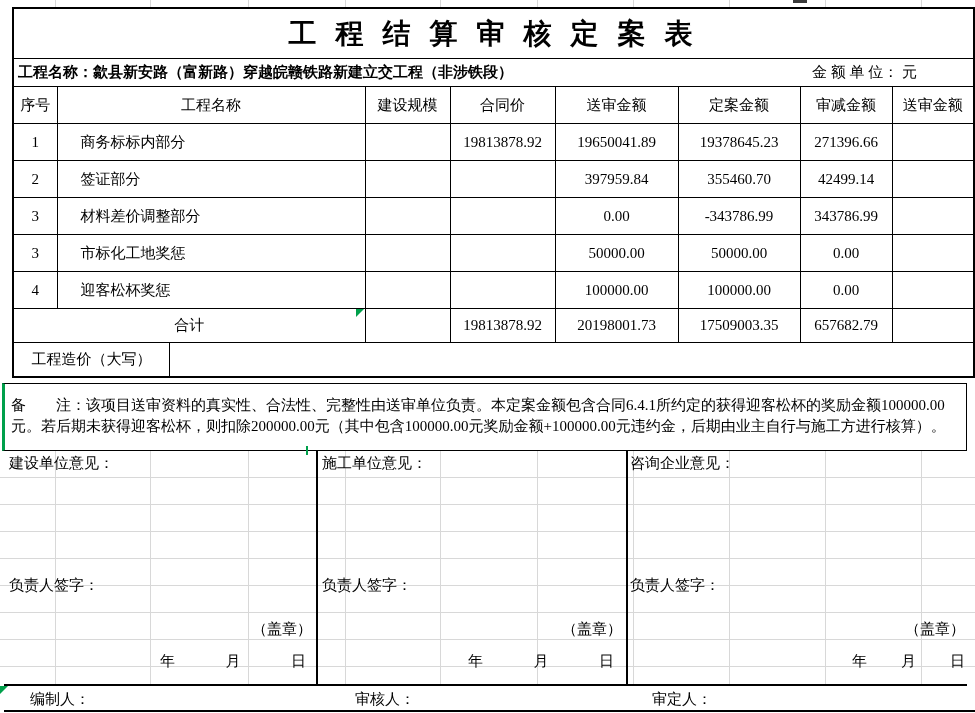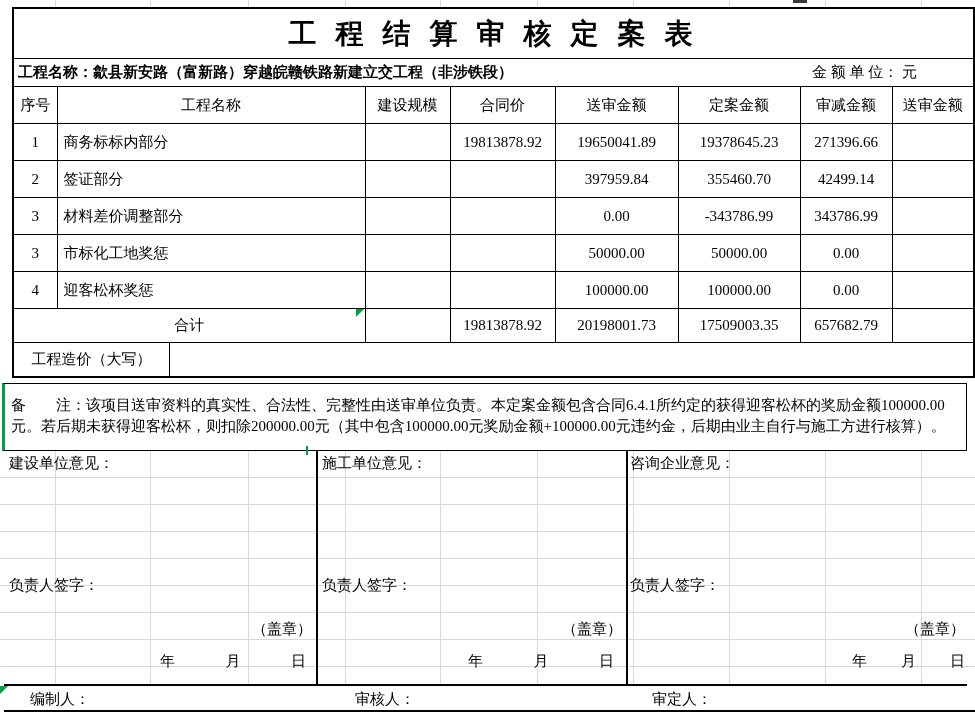--- a/index.html
+++ b/index.html
@@ -16,21 +16,21 @@
   .project-row{height:27px;display:flex;align-items:center;justify-content:space-between;
                padding:0 4px;border-bottom:1px solid #000;font-size:15px;}
   .project-name{font-weight:bold;}
   .unit-label{margin-right:52px;}
 
   table.main-table{width:100%;border-collapse:collapse;table-layout:fixed;font-size:15px;}
   table.main-table td{border:1px solid #000;text-align:center;padding:0;overflow:hidden;white-space:nowrap;}
   table.main-table tr.hrow td{height:36px;}
   table.main-table tr.drow td{height:36px;}
   table.main-table tr.trow td{height:33px;}
-  table.main-table td.name-cell{text-align:left;padding-left:6px;}
+  table.main-table td.name-cell{text-align:left;padding-left:23px;}
   table.main-table td:first-child{border-left:none;}
   table.main-table td:last-child{border-right:none;}
   table.main-table tr:first-child td{border-top:none;}
 
   .words-row{height:33px;display:flex;align-items:stretch;font-size:15px;text-align:center;}
   .words-label{width:155px;border-right:1px solid #000;display:flex;align-items:center;justify-content:center;}
   .words-value{flex:1;display:flex;align-items:center;padding-left:7px;}
 
   
   .note-block{position:absolute;left:2px;top:383px;width:965px;height:68px;box-sizing:border-box;

